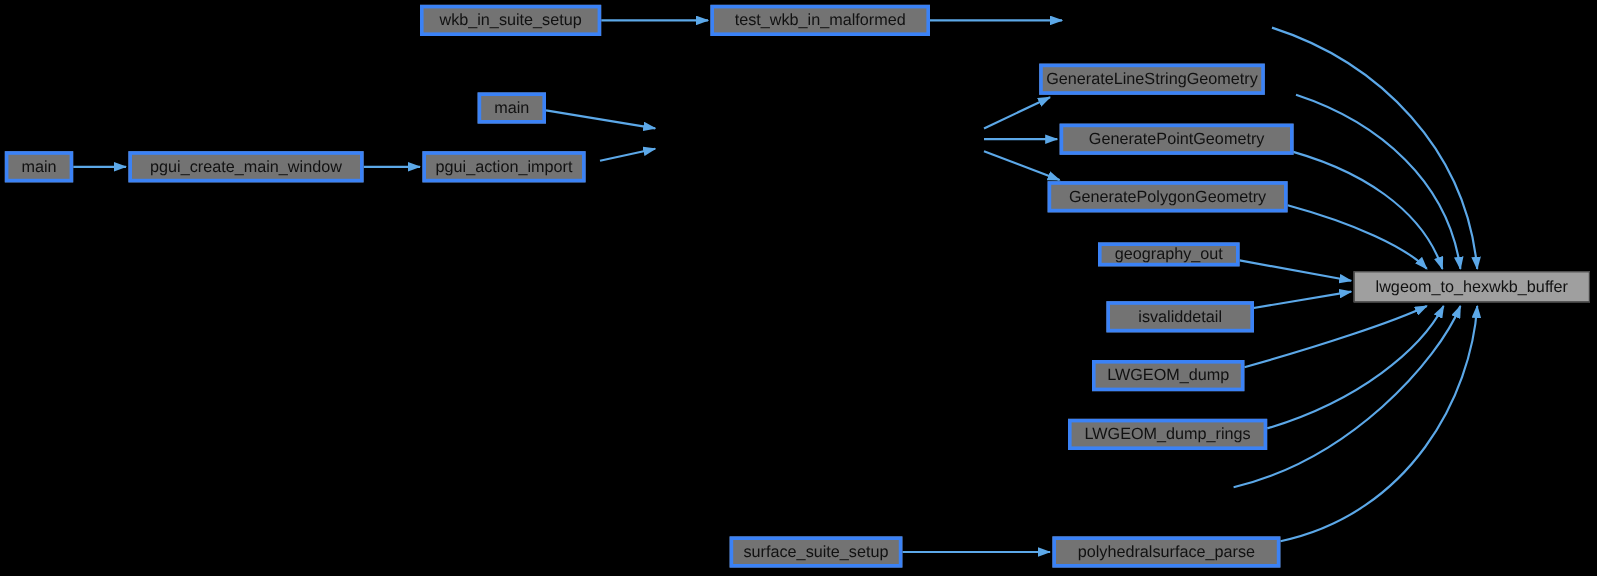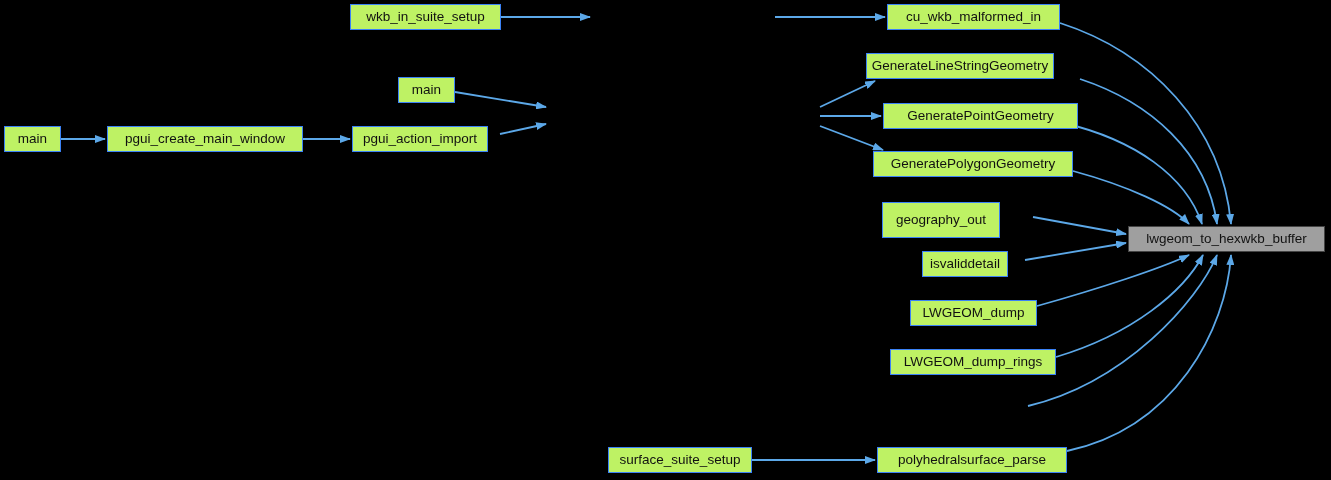--- a/index.html
+++ b/index.html
@@ -19,22 +19,22 @@
     position: absolute;
     left: 0;
     top: 0;
     width: 1331px;
     height: 480px;
     z-index: 1;
   }
   .node {
     position: absolute;
     box-sizing: border-box;
-    background: #bef264;
-    border: 1px solid #3b82f6;
+    background: #737373;
+    border: 3px solid #3b82f6;
     color: #111111;
     font-size: 13.5px;
     line-height: 1;
     display: flex;
     align-items: center;
     justify-content: center;
     white-space: nowrap;
     z-index: 2;
     cursor: pointer;
   }
@@ -80,25 +80,25 @@
     <path class="edge" marker-end="url(#arrow)" d="M1028,406 C1125,383 1198,301 1217,255"></path>
     <path class="edge" marker-end="url(#arrow)" d="M1067,451 C1175,428 1226,330 1231,255"></path>
     <path class="edge" marker-end="url(#arrow)" d="M752,460 L875,460"></path>
   </svg>
 
   <div class="node" style="left:4px;   top:126px; width:57px;  height:26px">main</div>
   <div class="node" style="left:107px; top:126px; width:196px; height:26px">pgui_create_main_window</div>
   <div class="node" style="left:352px; top:126px; width:136px; height:26px">pgui_action_import</div>
   <div class="node" style="left:398px; top:77px;  width:57px;  height:26px">main</div>
   <div class="node" style="left:350px; top:4px;   width:151px; height:26px">wkb_in_suite_setup</div>
-  <div class="node" style="left:887px; top:4px;   width:173px; height:26px">cu_wkb_malformed_in</div>
+  <div class="node" style="left:592px; top:4px;   width:183px; height:26px">test_wkb_in_malformed</div>
   <div class="node" style="left:866px; top:53px;  width:188px; height:26px">GenerateLineStringGeometry</div>
   <div class="node" style="left:883px; top:103px; width:195px; height:26px">GeneratePointGeometry</div>
   <div class="node" style="left:873px; top:151px; width:200px; height:26px">GeneratePolygonGeometry</div>
-  <div class="node" style="left:882px; top:202px; width:118px; height:36px">geography_out</div>
-  <div class="node" style="left:922px; top:251px; width:86px; height:26px">isvaliddetail</div>
+  <div class="node" style="left:915px; top:202px; width:118px; height:20px">geography_out</div>
+  <div class="node" style="left:922px; top:251px; width:123px; height:26px">isvaliddetail</div>
   <div class="node" style="left:910px; top:300px; width:127px; height:26px">LWGEOM_dump</div>
   <div class="node" style="left:890px; top:349px; width:166px; height:26px">LWGEOM_dump_rings</div>
   <div class="node" style="left:608px; top:447px; width:144px; height:26px">surface_suite_setup</div>
   <div class="node" style="left:877px; top:447px; width:190px; height:26px">polyhedralsurface_parse</div>
   <div class="node focus" style="left:1128px; top:226px; width:197px; height:26px">lwgeom_to_hexwkb_buffer</div>
 
 </div>
 
 </body></html>

